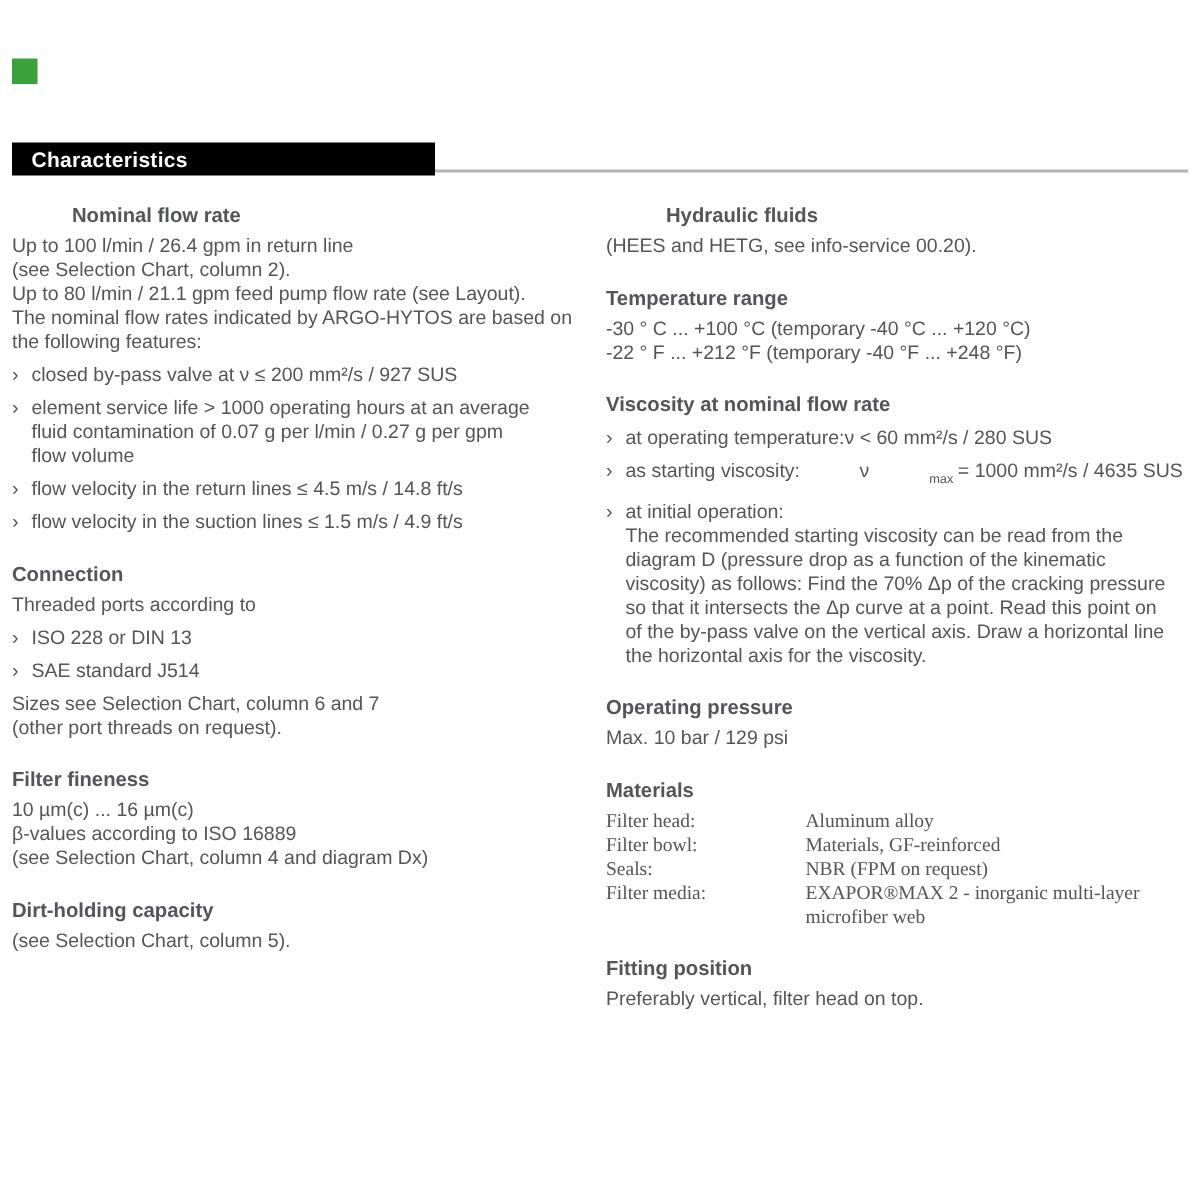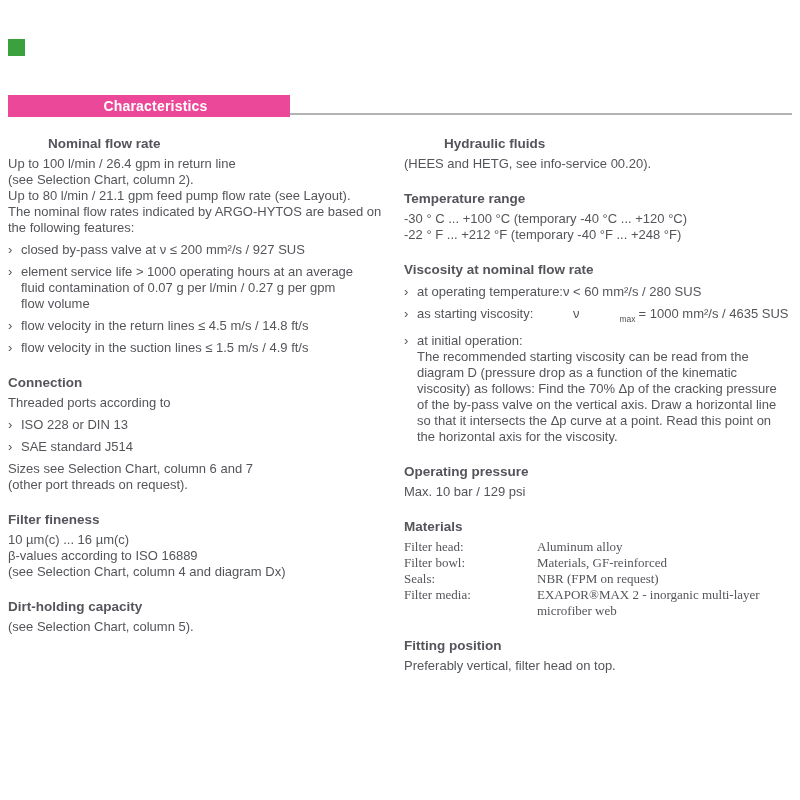--- a/index.html
+++ b/index.html
@@ -28,21 +28,21 @@
   .tl{width:133px;flex:none;}
   .tv{flex:1;}
 </style>
 </head>
 <body>
 
 <div class="page" style="color: rgb(84, 85, 90);">
 
   <div class="brand-square" style="background: rgb(58, 161, 60);"></div>
 
-  <div class="char-bar" style="background: #ec4899; text-align: center;">
+  <div class="char-bar" style="background: #000000;">
     <span>Characteristics</span>
   </div>
   <div class="char-rule" style="background: rgb(178, 179, 181);"></div>
 
   <div class="col col-left">
 
     <h3 class="sec first">Nominal flow rate</h3>
     <div class="ln">Up to 100 l/min / 26.4 gpm in return line</div>
     <div class="ln">(see Selection Chart, column 2).</div>
     <div class="ln">Up to 80 l/min / 21.1 gpm feed pump flow rate (see Layout).</div>
@@ -127,22 +127,22 @@
         <span class="vlabel">as starting viscosity:</span><span>ν</span><sub>max</sub><span class="vrest">= 1000 mm²/s / 4635 SUS</span>
       </div>
     </div>
     <div class="bullet">
       <span class="mk">›</span>
       <div class="bt">
         <div class="ln">at initial operation:</div>
         <div class="ln">The recommended starting viscosity can be read from the</div>
         <div class="ln">diagram D (pressure drop as a function of the kinematic</div>
         <div class="ln">viscosity) as follows: Find the 70% Δp of the cracking pressure</div>
+        <div class="ln">so that it intersects the Δp curve at a point. Read this point on</div>
         <div class="ln">of the by-pass valve on the vertical axis. Draw a horizontal line</div>
-        <div class="ln">so that it intersects the Δp curve at a point. Read this point on</div>
         <div class="ln">the horizontal axis for the viscosity.</div>
       </div>
     </div>
 
     <h3 class="sec">Operating pressure</h3>
     <div class="ln">Max. 10 bar / 129 psi</div>
 
     <h3 class="sec">Materials</h3>
     <div class="trow">
       <span class="tl">Filter head:</span>

